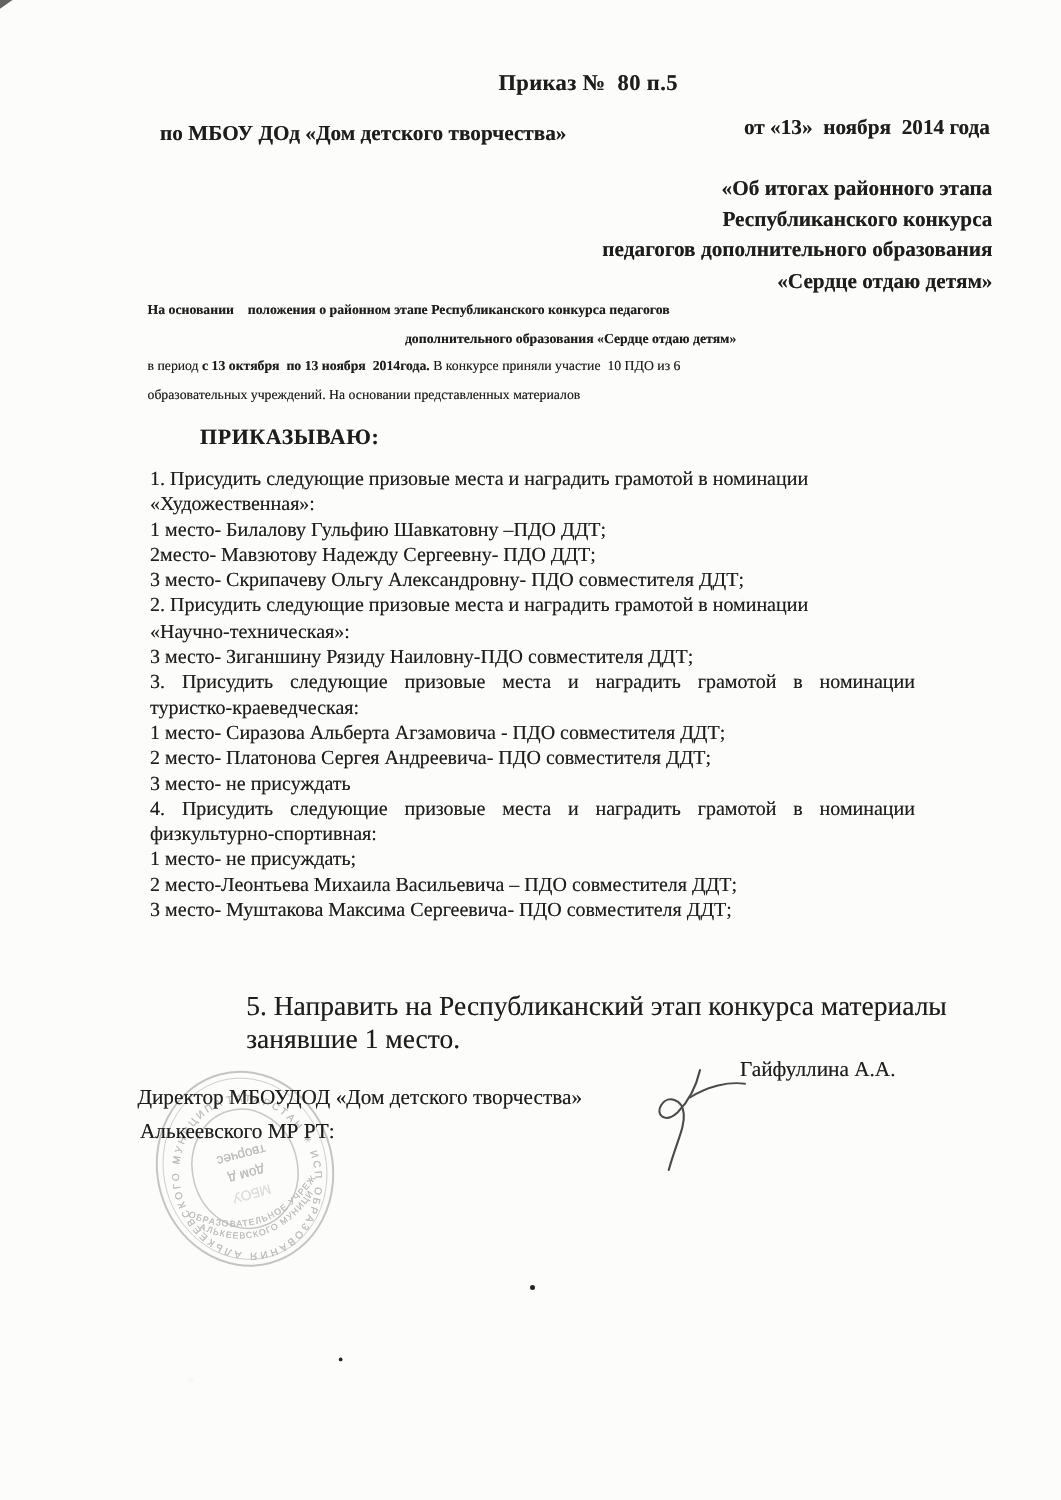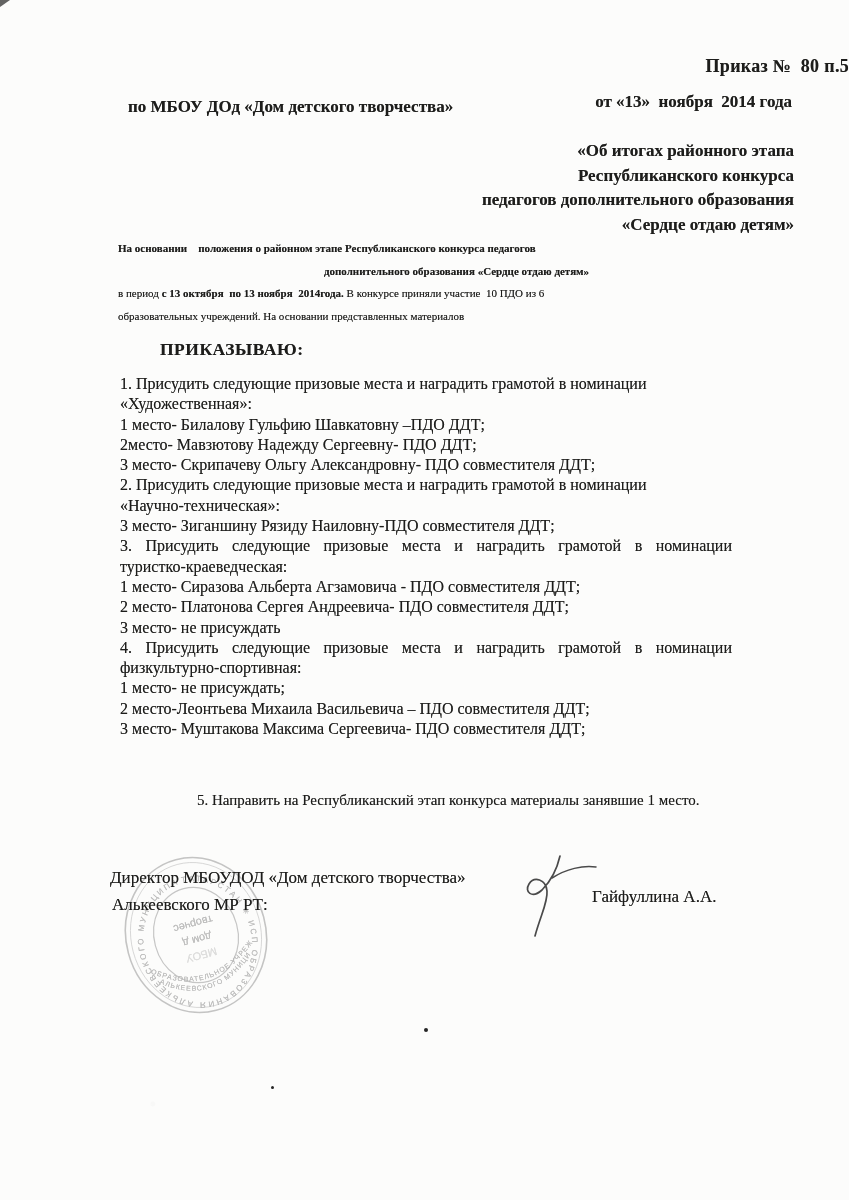--- a/index.html
+++ b/index.html
@@ -9,35 +9,35 @@
     background-image:
       radial-gradient(circle at 18% 92%, rgba(0,0,0,0.015) 0 2px, transparent 3px),
       radial-gradient(circle at 70% 40%, rgba(0,0,0,0.012) 0 2px, transparent 3px);
     font-family:"Liberation Serif", serif;
     color:#1d1d1b; overflow:hidden;
     text-shadow:0 0 0.4px rgba(20,20,20,0.55);
   }
   .abs { position:absolute; }
   .pre { white-space:pre-wrap; }
   .b { font-weight:bold; }
-  .doc-title { top:56px; left:0; right:0; text-align:right; text-indent:92px;
+  .doc-title { top:56px; left:0; right:0; text-align:center; text-indent:92px;
                font-size:18px; font-weight:bold; letter-spacing:0.3px; }
   .org-line  { top:97px; left:128px; font-size:17px; font-weight:bold; }
   .date-line { top:92px; right:57px; font-size:17px; font-weight:bold; }
   .subject   { top:139px; right:55px; width:460px; text-align:right;
                font-size:17px; font-weight:bold; line-height:24.5px; }
   .preamble  { top:237px; left:118px; right:54px; font-size:11px; line-height:22.5px; }
   .preamble .center { text-align:center; }
   .prikaz-word { top:339px; left:126px; font-size:17.5px; font-weight:bold; letter-spacing:0.5px;margin-left:34px; }
   .order-list  { top:374px; left:120px; right:56px; font-size:16px; line-height:20.3px; }
   .order-list .justify { word-spacing:9.5px; }
-  .item5 { top:792px; left:197px; font-size:15px;text-align:right; }
+  .item5 { top:792px; left:197px; font-size:22px; }
   .sig-line1 { top:868px; left:110px; font-size:17px; }
   .sig-line2 { top:895px; left:112px; font-size:17px; }
-  .sig-name  { top:887px; left:592px; font-size:17px; }
+  .sig-name  { top:846px; left:592px; font-size:17px; }
   .signature-svg { left:516px; top:846px; }
   .stamp-svg { left:120px; top:852px; opacity:0.55; }
   .stamp-text { font-family:"Liberation Sans", sans-serif; fill:#8f8f8f; }
   .dot { position:absolute; background:#252525; border-radius:50%; }
   .dot1 { left:424px; top:1028px; width:4px; height:4px; }
   .dot2 { left:271px; top:1086px; width:3px; height:3px; }
   .corner-mark { left:0; top:0; width:0; height:0;
                  border-top:7px solid rgba(60,60,60,0.8);
                  border-right:10px solid transparent; }
 </style>

